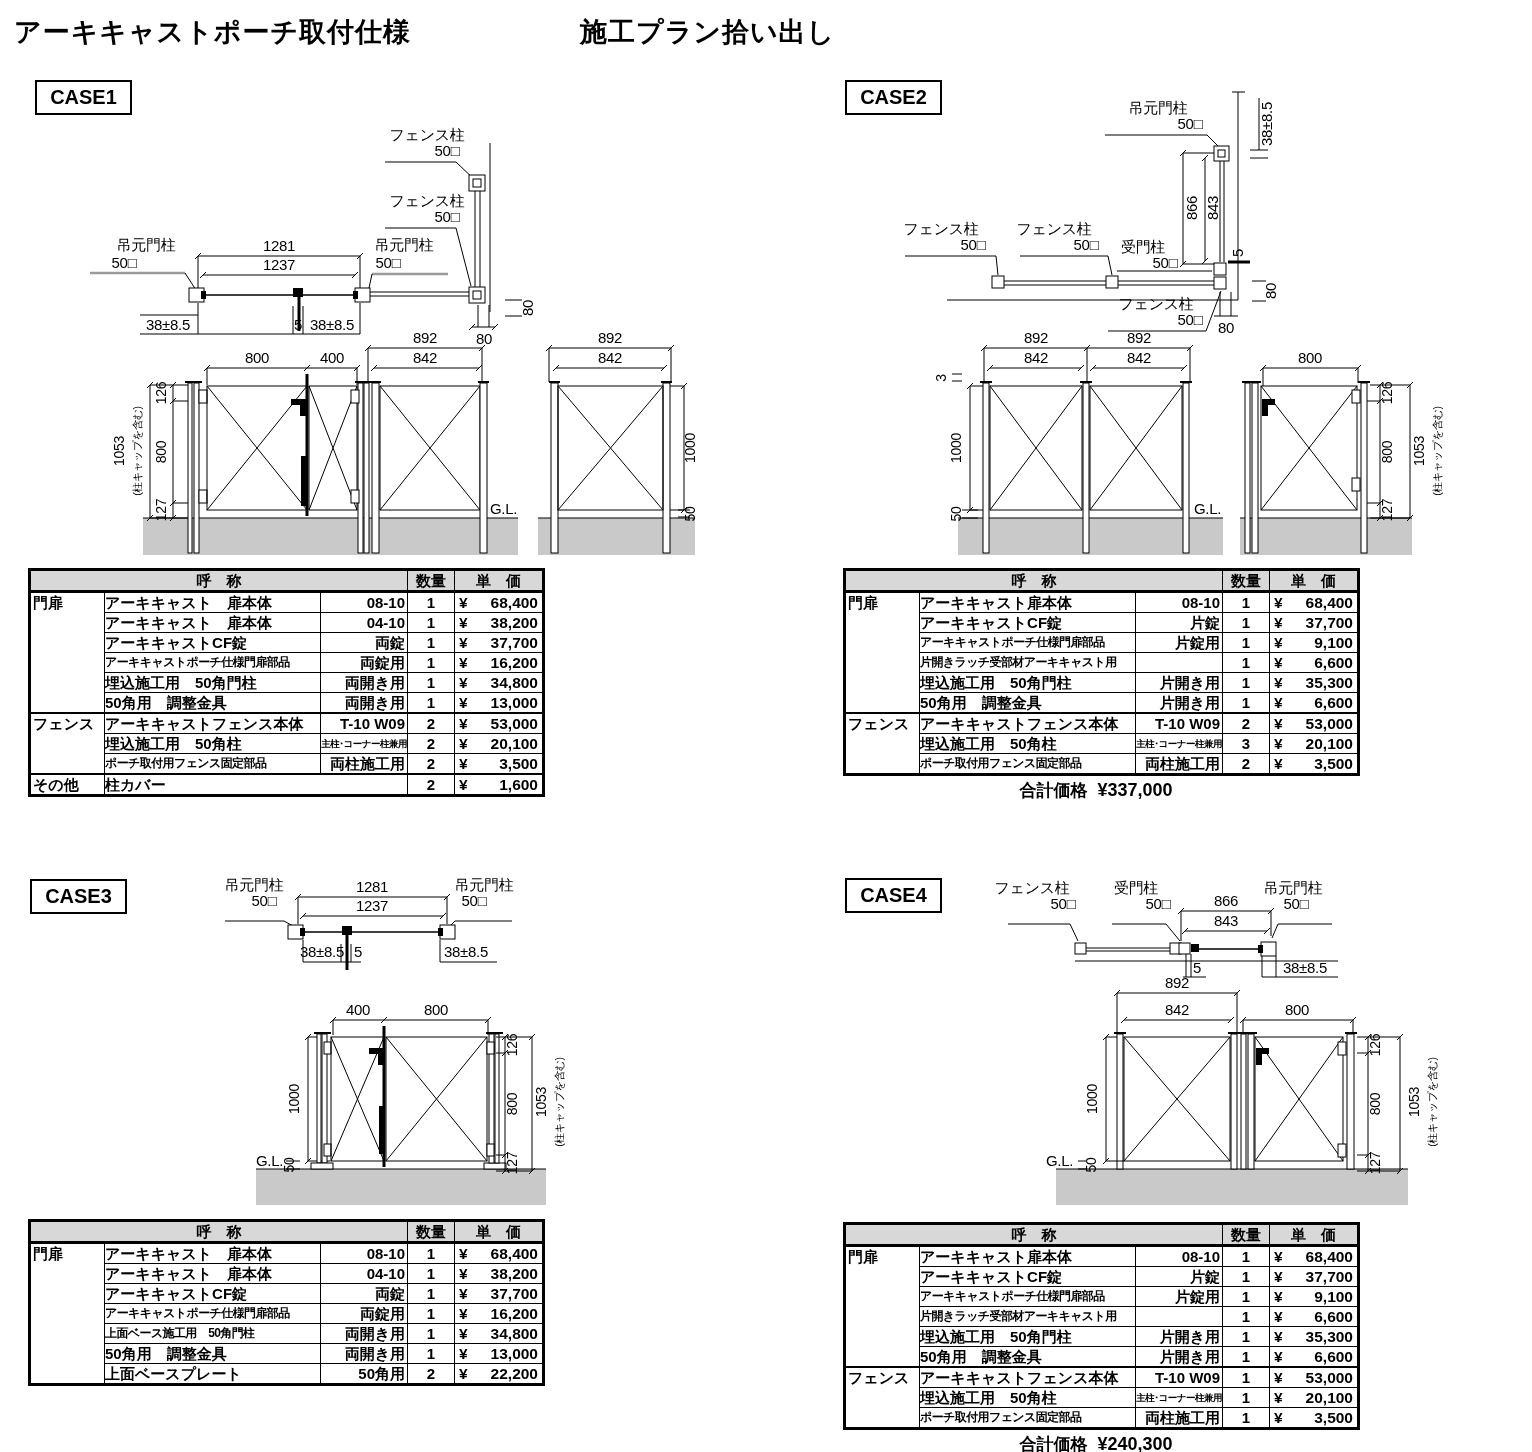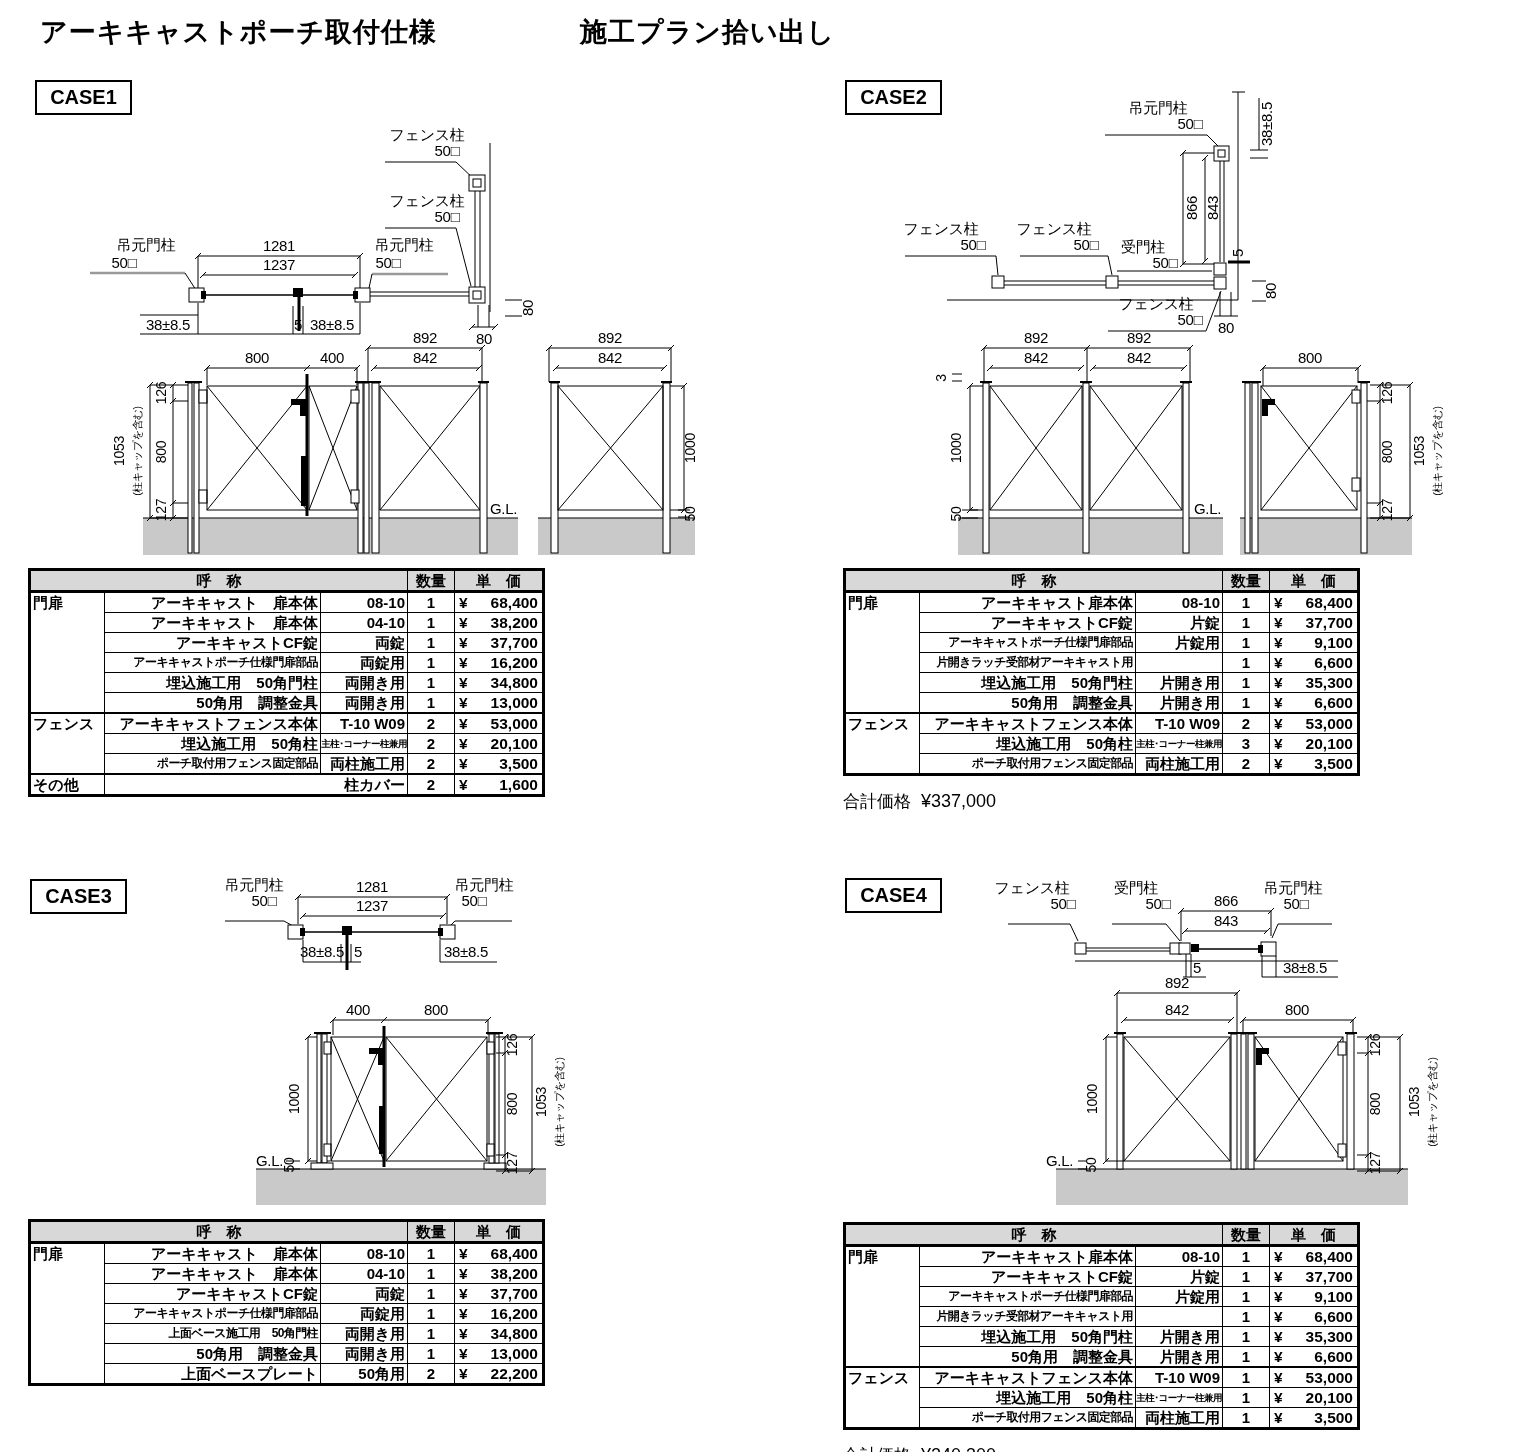--- a/index.html
+++ b/index.html
@@ -1,20 +1,20 @@
 <!DOCTYPE html>
 <html><head>
 <meta charset="utf-8">
 <style>
   *{margin:0;padding:0;box-sizing:border-box}
   html,body{background:#fff}
   body{width:1532px;height:1452px;position:relative;overflow:hidden;
        font-family:"Liberation Sans",sans-serif;color:#000}
   .page-title{position:absolute;top:14px;font-size:27px;font-weight:bold;letter-spacing:1px;white-space:nowrap}
-  #title-left{left:40px}
+  #title-left{left:14px}
   #title-right{left:580px}
   .case-box{position:absolute;width:97px;height:35px;border:2px solid #000;background:#fff;
             font-size:20px;font-weight:bold;display:flex;align-items:center;justify-content:center}
   #case1-box{left:35px;top:80px}
   #case2-box{left:845px;top:80px}
   #case3-box{left:30px;top:879px}
   #case4-box{left:845px;top:878px}
   svg.drawing{position:absolute}
   #svg1{left:88px;top:105px}
   #svg2{left:900px;top:82px}
@@ -36,28 +36,28 @@
   #t1{left:28px;top:568px}
   #t2{left:843px;top:568px}
   #t3{left:28px;top:1219px}
   #t4{left:843px;top:1222px}
   .tableWrap table{border-collapse:collapse;table-layout:fixed;width:514px;background:#fff;border:3px solid #000}
   .tableWrap td,.tableWrap th{border:1.5px solid #000;overflow:hidden;white-space:nowrap;
       font-weight:bold;height:19px;padding:0 2px;line-height:19px}
   .tableWrap th{background:#d8d8d8;border-bottom:3px solid #000;font-size:15px;height:22px;text-align:center}
   .tableWrap tr.group-start td{border-top:2.5px solid #000}
   td.cat{vertical-align:top;font-size:15px}
-  td.nm{font-size:15px;text-align:right;padding-left:0}
+  td.nm{font-size:15px;text-align:left;padding-left:0}
   td.nm.tight{font-size:12px;letter-spacing:-0.6px}
   td.sp{text-align:right;font-size:15px}
   td.sp.tiny{font-size:9.5px;letter-spacing:-0.5px;padding:0}
   td.qt{text-align:center;font-size:15px}
   td.pr{font-size:15.5px;padding:0}
   td.pr .cell{display:flex;justify-content:space-between;padding:0 4px}
-  .total-line{margin-top:14px;text-align:left;font-weight:normal;font-size:17px;white-space:nowrap}
+  .total-line{margin-top:3px;text-align:center;font-weight:bold;font-size:17px;white-space:nowrap}
   .total-line .tv{margin-left:10px;font-size:18px}
 </style>
 </head>
 <body>
 
 <div class="page-title" id="title-left">アーキキャストポーチ取付仕様</div>
 <div class="page-title" id="title-right">施工プラン拾い出し</div>
 
 <div class="case-box" id="case1-box">CASE1</div>
 <div class="case-box" id="case2-box">CASE2</div>

